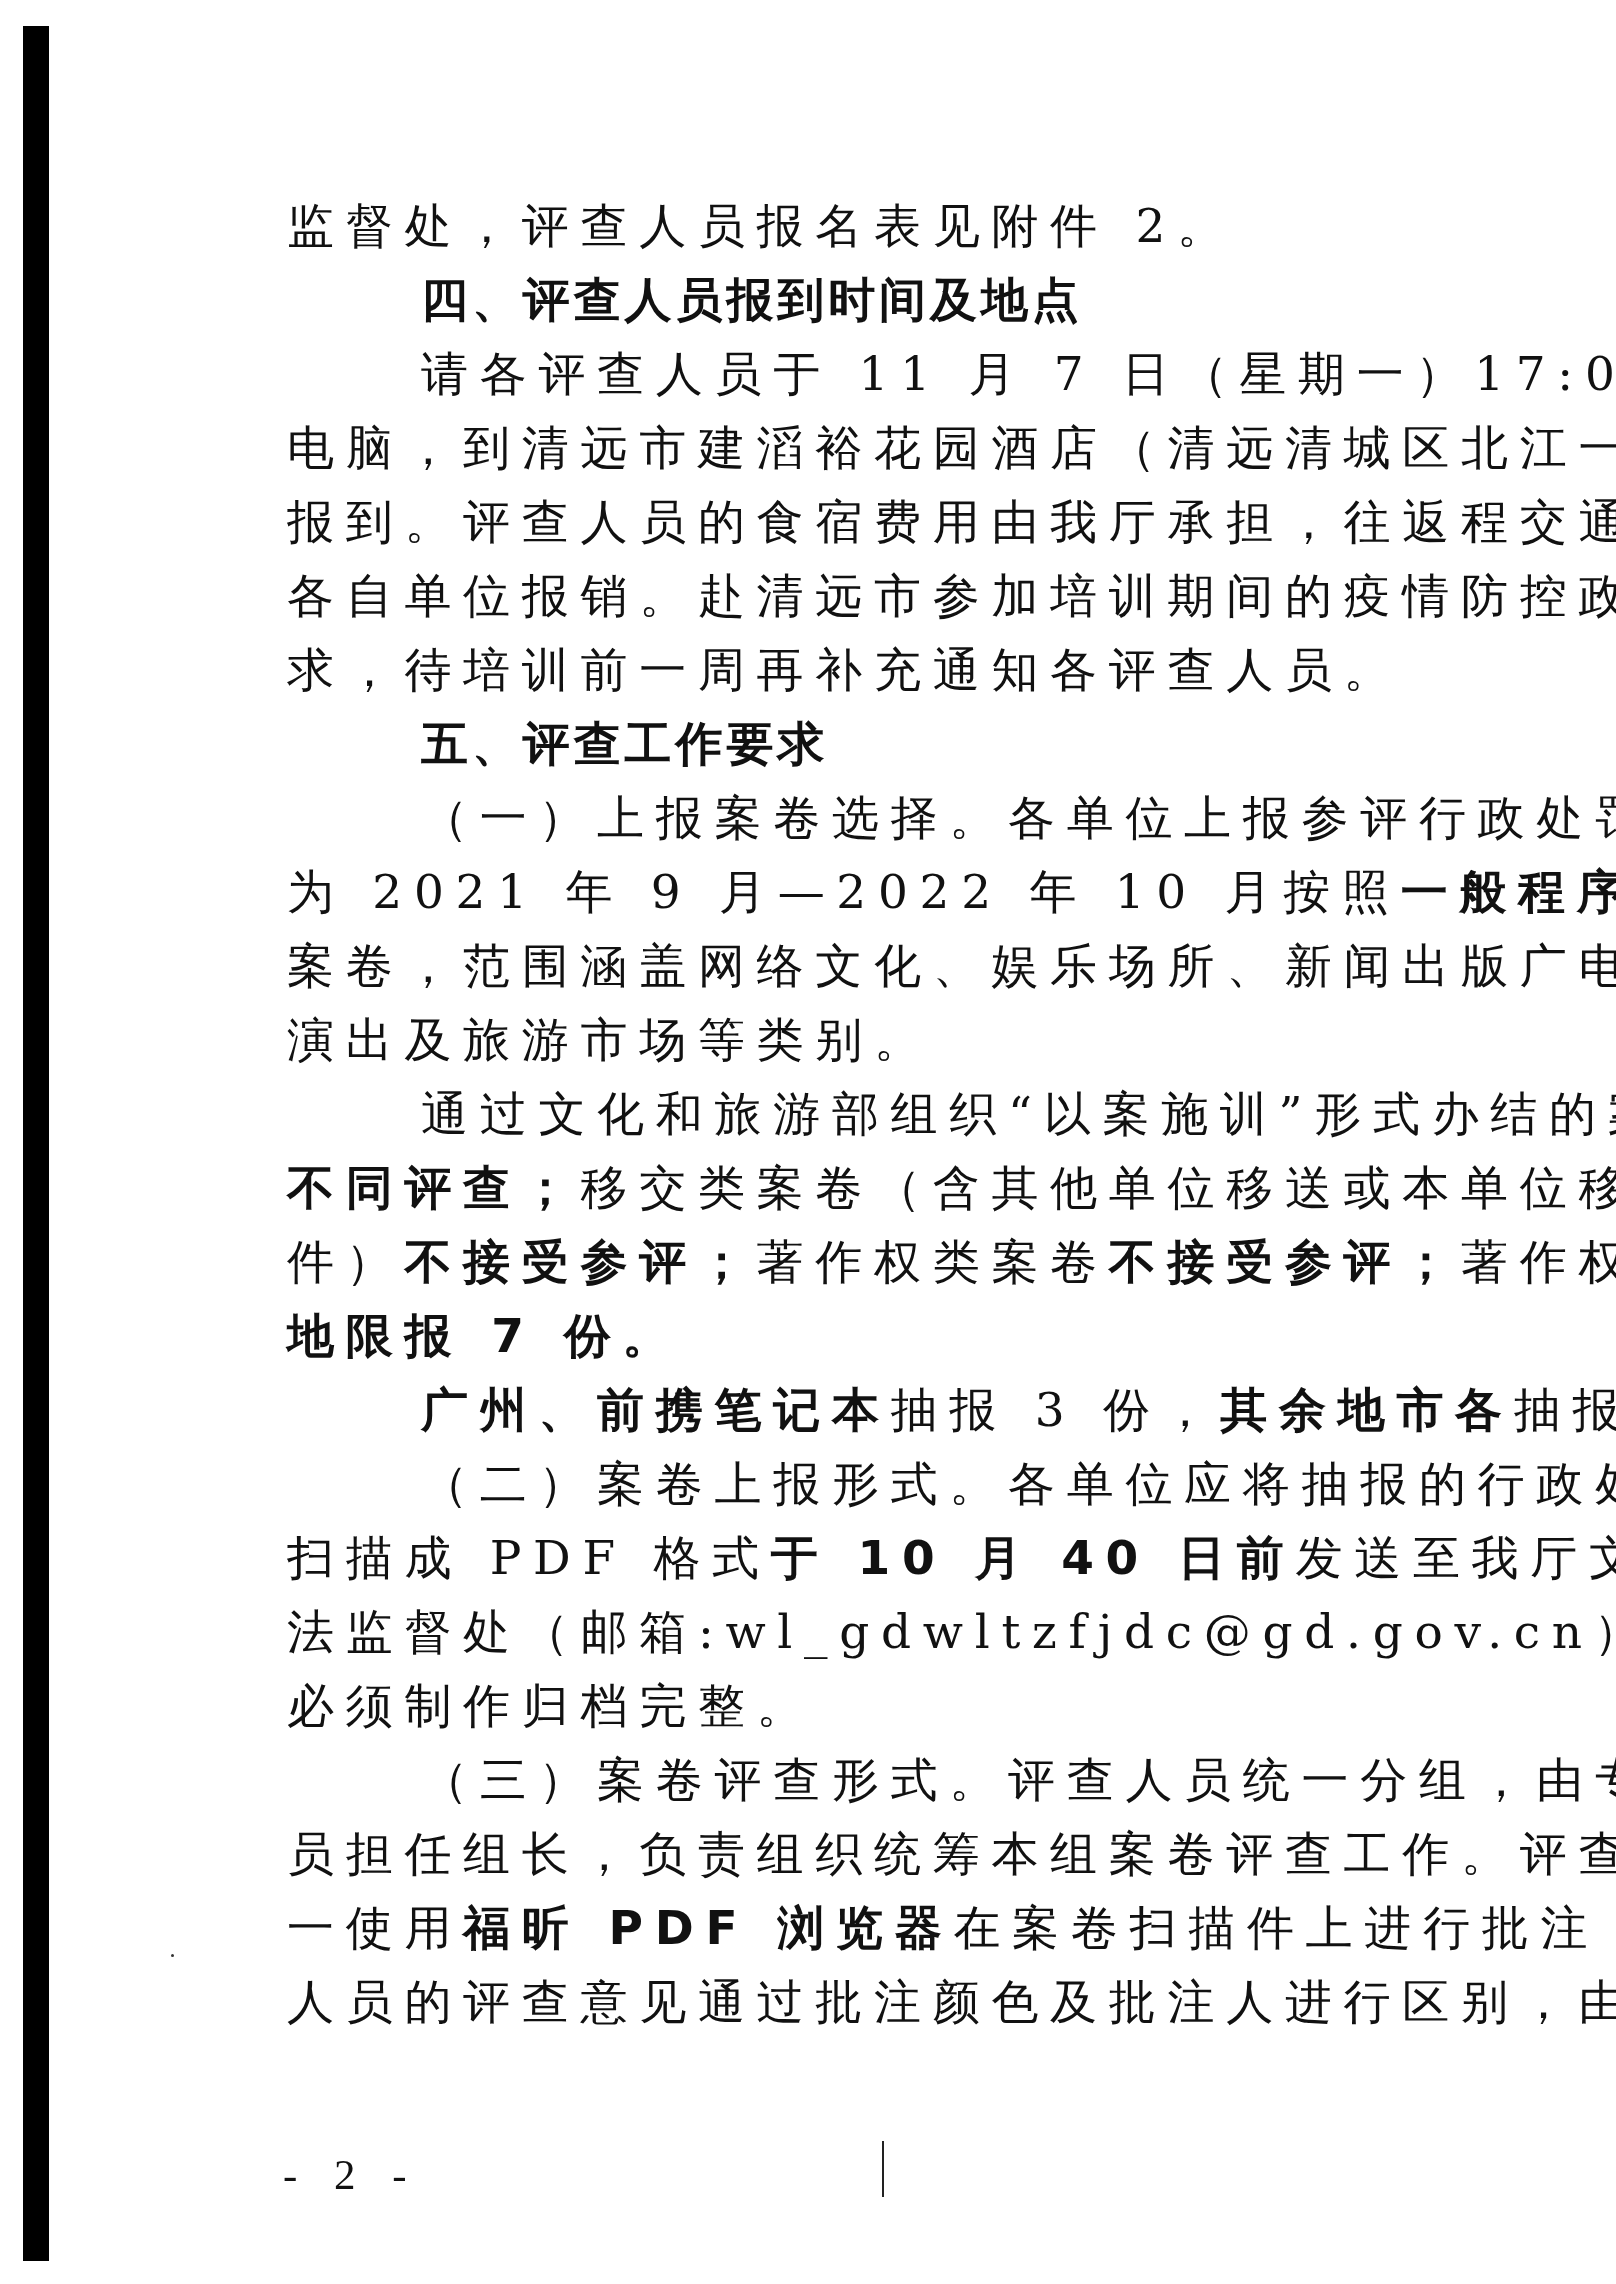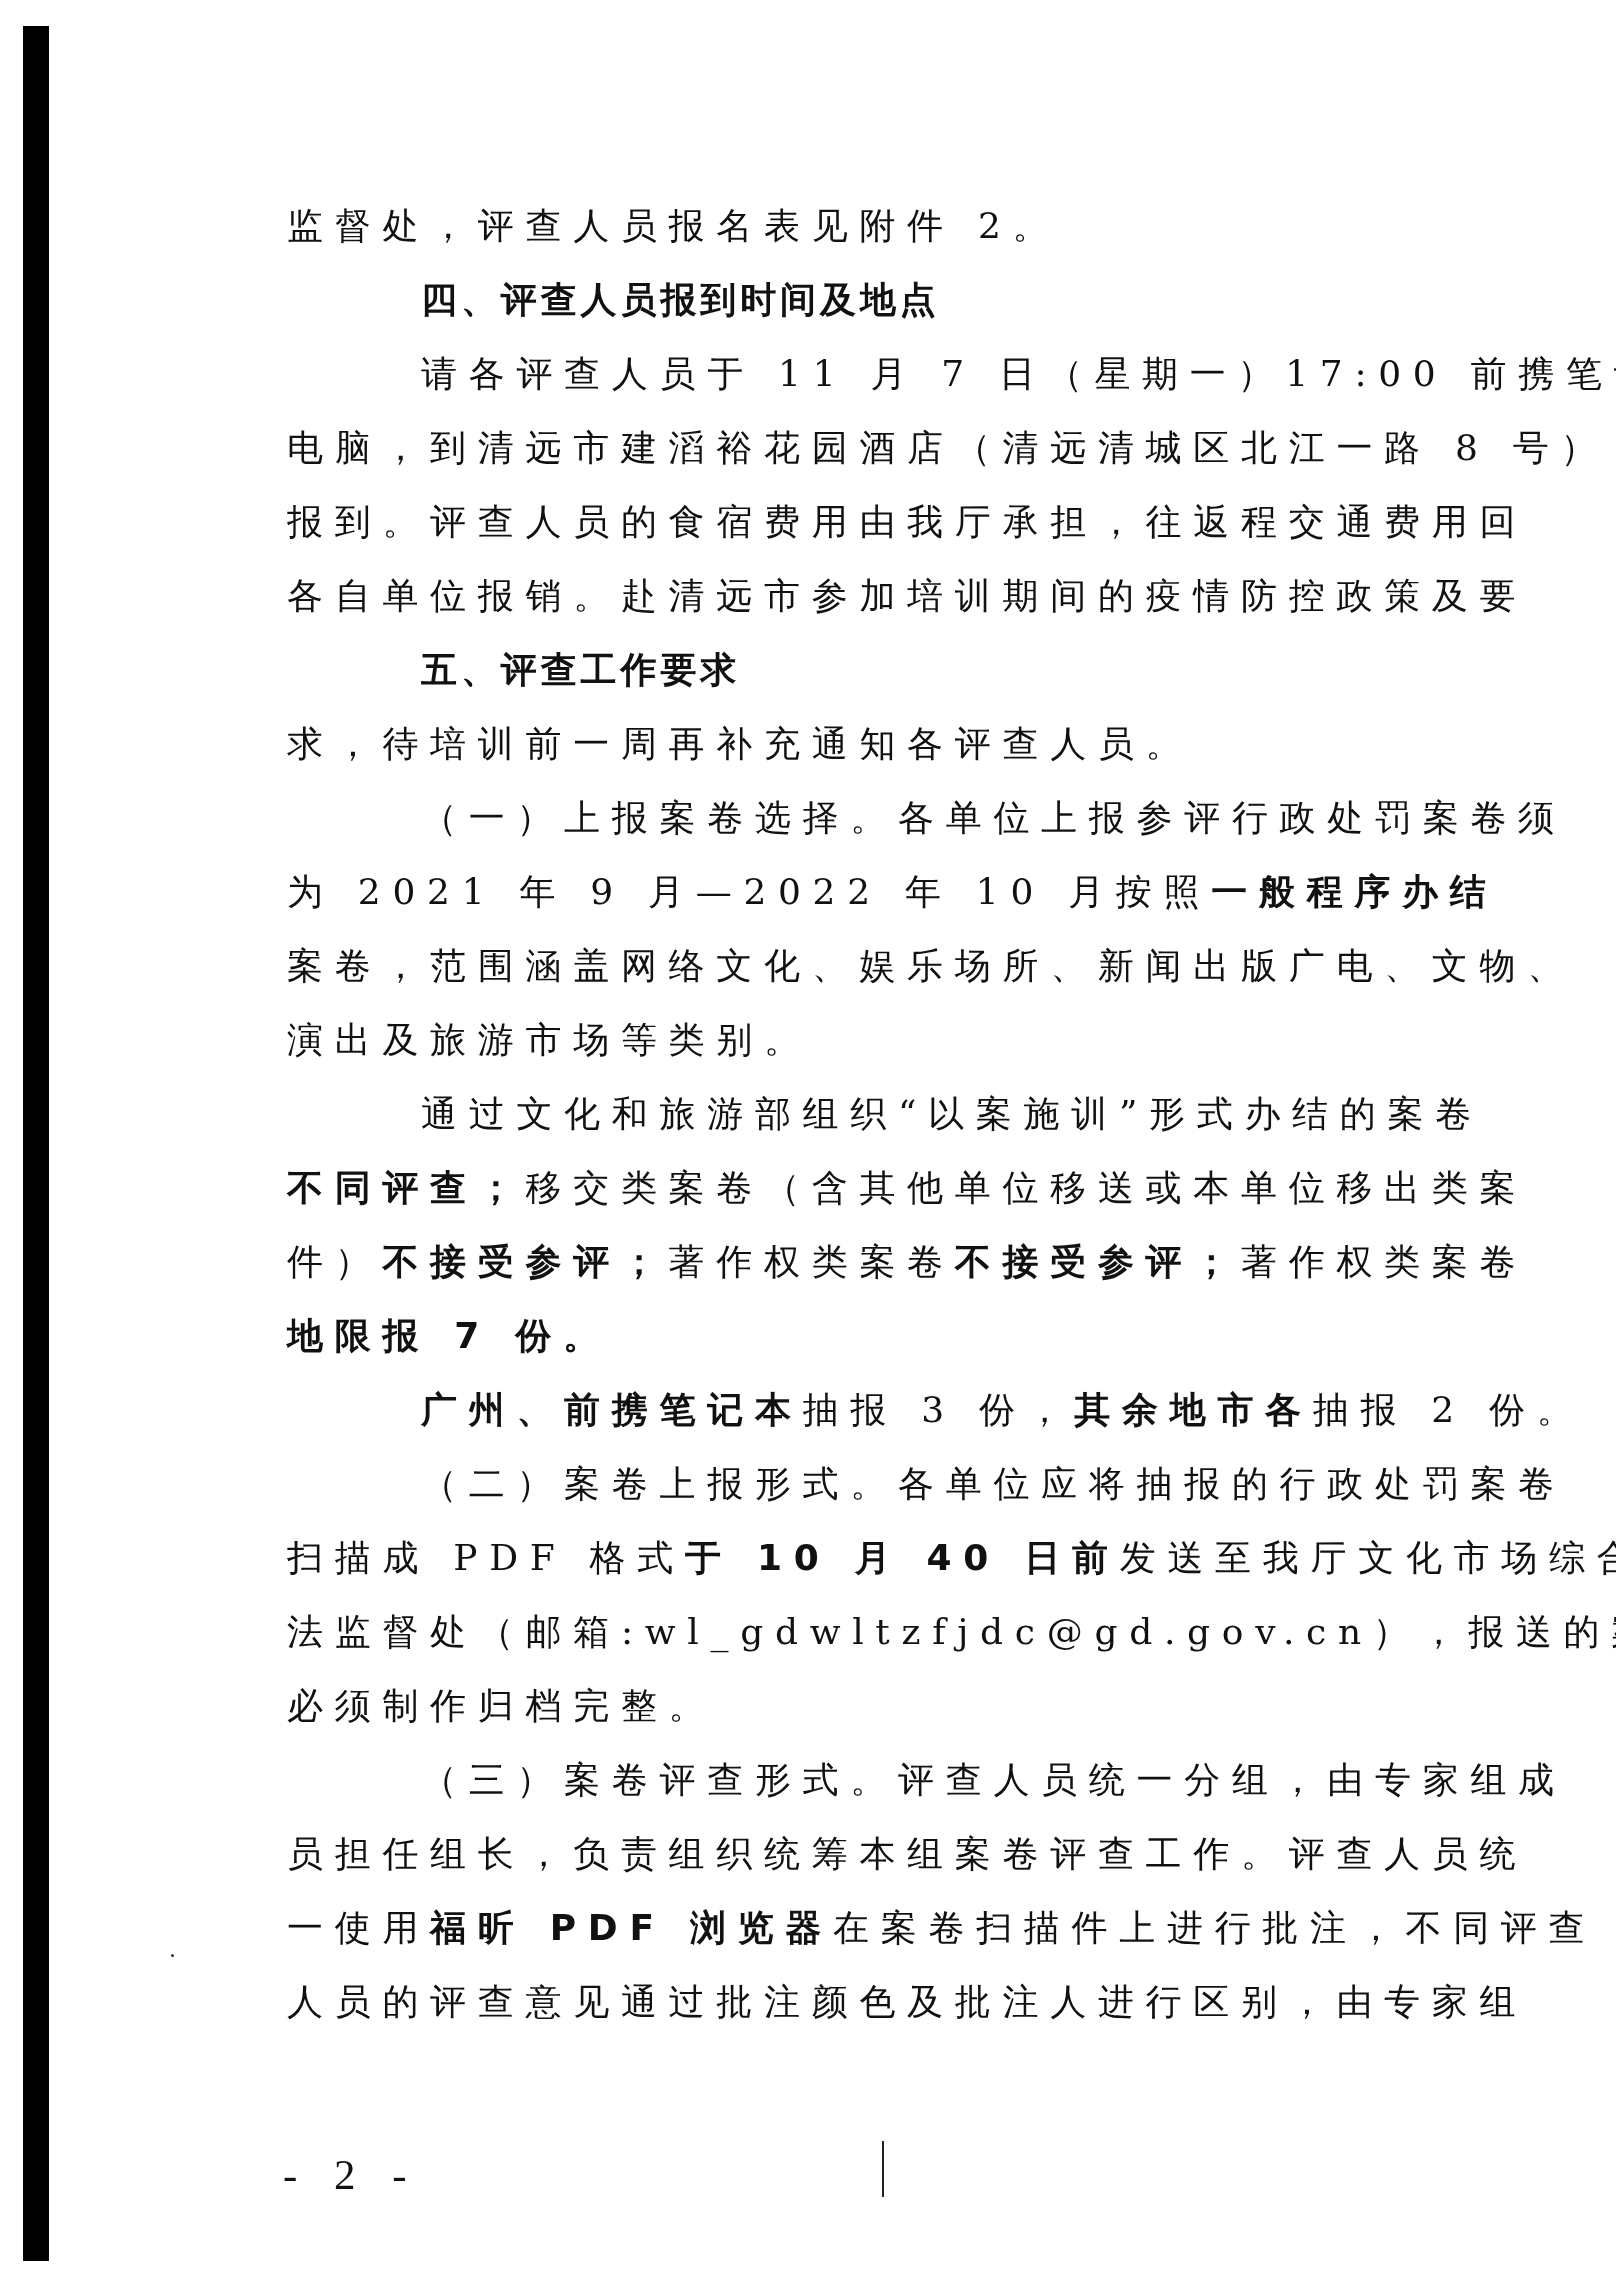--- a/index.html
+++ b/index.html
@@ -3,21 +3,21 @@
 <meta charset="utf-8">
 <style>
   html, body { margin: 0; padding: 0; }
   body {
     width: 1616px; height: 2284px; background: #ffffff; position: relative; overflow: hidden;
     font-family: "DejaVu Serif", "Liberation Serif", serif; color: #111;
   }
   .edge-bar { position: absolute; left: 23px; top: 26px; width: 26px; height: 2235px; background: #000; }
   .page { position: absolute; left: 287px; top: 189px; width: 1137px; }
   .line {
-    height: 74px; line-height: 74px; font-size: 36px; white-space: nowrap;
+    height: 74px; line-height: 74px; font-size: 47px; white-space: nowrap;
     letter-spacing: 11.7px; text-align: justify; text-align-last: justify; overflow: visible;
   }
   .line.last { text-align-last: left; }
   .indent { padding-left: 134px; }
   .b { font-weight: bold; font-family: "DejaVu Sans", "Liberation Sans", sans-serif; }
   .heading { font-family: "DejaVu Sans", "Liberation Sans", sans-serif; font-weight: bold; letter-spacing: 3.9px; }
   .footer-num { position: absolute; left: 283px; top: 2150px; font-size: 43px; letter-spacing: 13px; font-family: "Liberation Serif", serif; }
   .scan-mark { position: absolute; left: 882px; top: 2141px; width: 2px; height: 56px; background: #222; }
   .speck { position: absolute; left: 171px; top: 1954px; width: 3.3px; height: 3.3px; background: #333; border-radius: 50%; }
 </style>
@@ -26,22 +26,22 @@
 
 <div class="edge-bar"></div>
 
 <div class="page" id="page">
     <div class="line last"><span>监督处，评查人员报名表见附件 2。</span></div>
     <div class="line indent last heading"><span>四、评查人员报到时间及地点</span></div>
     <div class="line indent"><span>请各评查人员于 11 月 7 日（星期一）17:00 前携笔记本</span></div>
     <div class="line"><span>电脑，到清远市建滔裕花园酒店（清远清城区北江一路 8 号）</span></div>
     <div class="line"><span>报到。评查人员的食宿费用由我厅承担，往返程交通费用回</span></div>
     <div class="line"><span>各自单位报销。赴清远市参加培训期间的疫情防控政策及要</span></div>
+    <div class="line last"><span>求，待培训前一周再补充通知各评查人员。</span></div>
     <div class="line indent last heading"><span>五、评查工作要求</span></div>
-    <div class="line last"><span>求，待培训前一周再补充通知各评查人员。</span></div>
     <div class="line indent"><span>（一）上报案卷选择。各单位上报参评行政处罚案卷须</span></div>
     <div class="line"><span>为 2021 年 9 月—2022 年 10 月按照</span><span class="b">一般程序办结</span></div>
     <div class="line"><span>案卷，范围涵盖网络文化、娱乐场所、新闻出版广电、文物、</span></div>
     <div class="line last"><span>演出及旅游市场等类别。</span></div>
     <div class="line indent"><span>通过文化和旅游部组织“以案施训”形式办结的案卷</span></div>
     <div class="line"><span class="b">不同评查；</span><span>移交类案卷（含其他单位移送或本单位移出类案</span></div>
     <div class="line"><span>件）</span><span class="b">不接受参评；</span><span>著作权类案卷</span><span class="b">不接受参评；</span><span>著作权类案卷</span></div>
     <div class="line last"><span class="b">地限报 7 份。</span></div>
     <div class="line indent last"><span class="b">广州、前携笔记本</span><span>抽报 3 份，</span><span class="b">其余地市各</span><span>抽报 2 份。</span></div>
     <div class="line indent"><span>（二）案卷上报形式。各单位应将抽报的行政处罚案卷</span></div>

